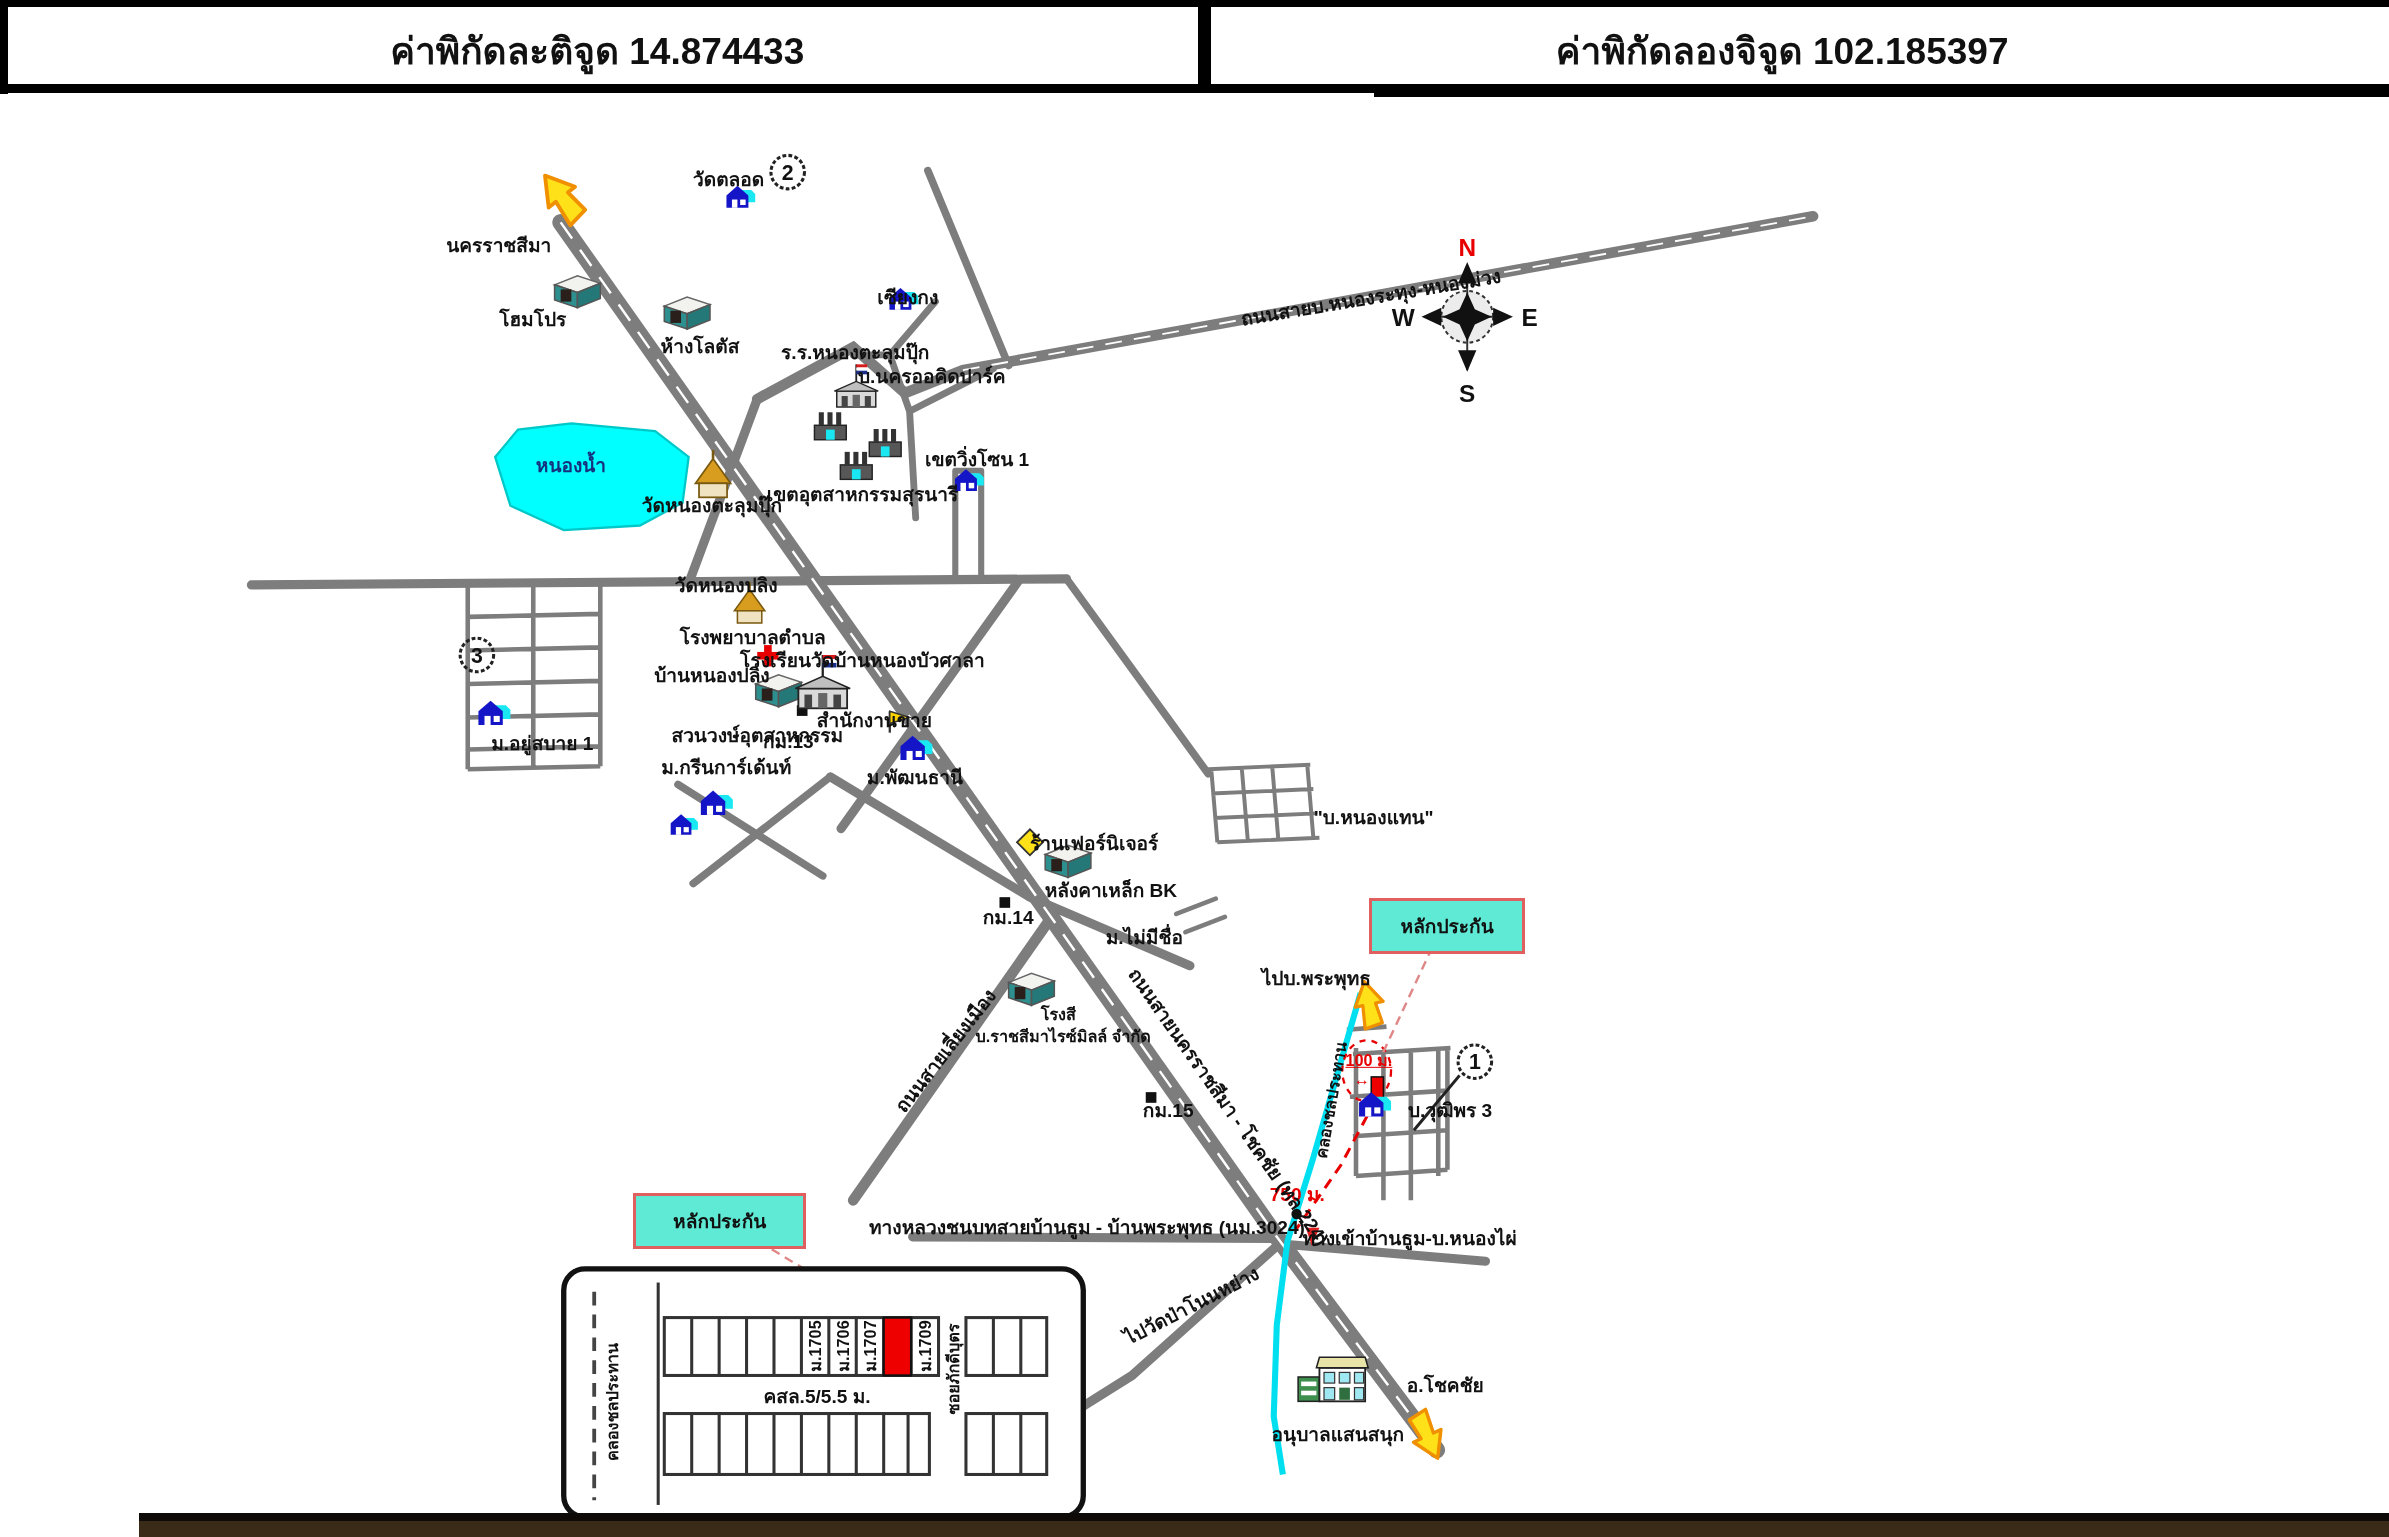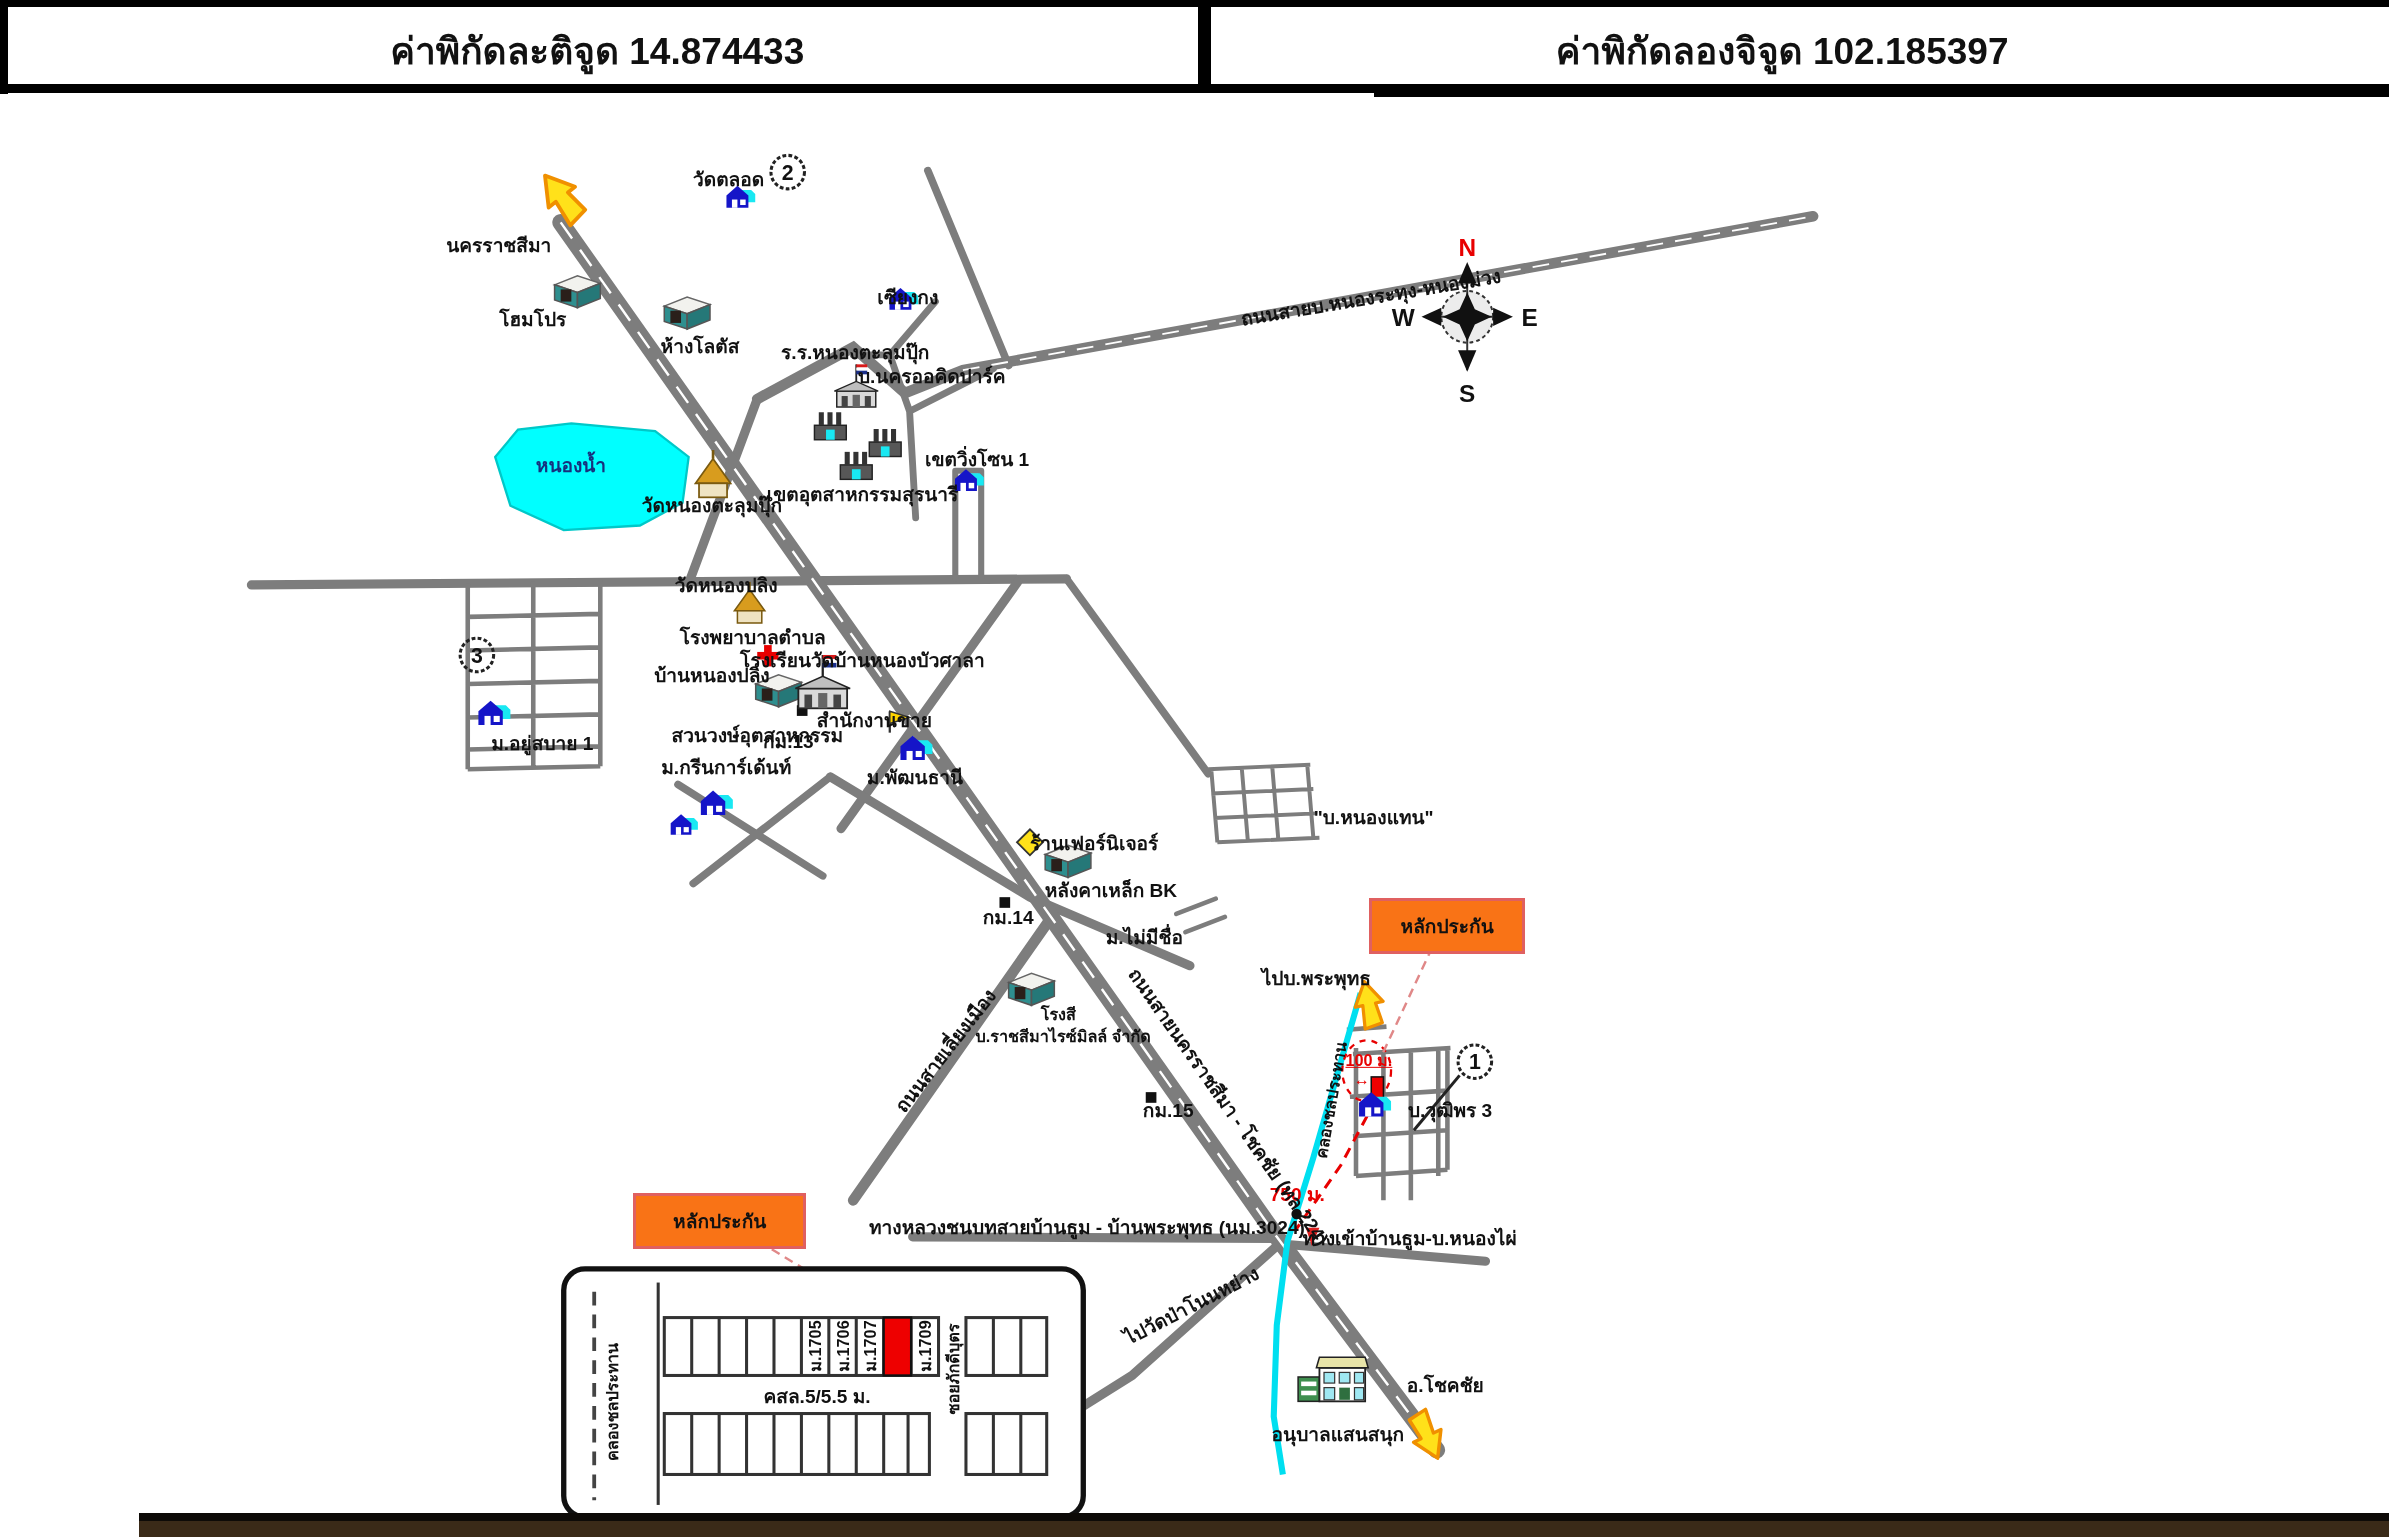--- a/index.html
+++ b/index.html
@@ -12,21 +12,21 @@
   .hdr-divider{left:50.15%;top:0;width:.55%;height:5.9%;background:#000;}
   .hdr-bottom{left:0;top:5.45%;width:100%;height:.6%;background:#000;}
   .hdr-bottom2{left:57.5%;top:6.05%;width:42.5%;height:.28%;background:#000;}
   .hdr-text{top:1.35%;transform:translateX(-50%);font-size:1.55vw;font-weight:600;white-space:nowrap;}
   
   .lbl{position:absolute;transform:translate(-50%,-50%);white-space:nowrap;
        font-size:.8vw;font-weight:bold;line-height:1.25;text-align:center;}
   .sm{font-size:.68vw;}
   .red{color:#e80000;}
   .navy{color:#17307d;}
-  .box{position:absolute;border:.14vw solid #e06060;background:#f97316;display:flex;
+  .box{position:absolute;border:.14vw solid #e06060;background:#5eead4;display:flex;
        align-items:center;justify-content:center;font-size:.8vw;font-weight:bold;}
   svg{position:absolute;left:0;top:0;width:100%;height:100%;}
   .botbar1{left:5.8%;top:98.45%;width:94.2%;height:.5%;background:#0d0a07;}
   .botbar2{left:5.8%;top:98.95%;width:94.2%;height:1.05%;background:#3a2a18;}
 </style>
 </head>
 <body>
 
 <div class="page">
 

